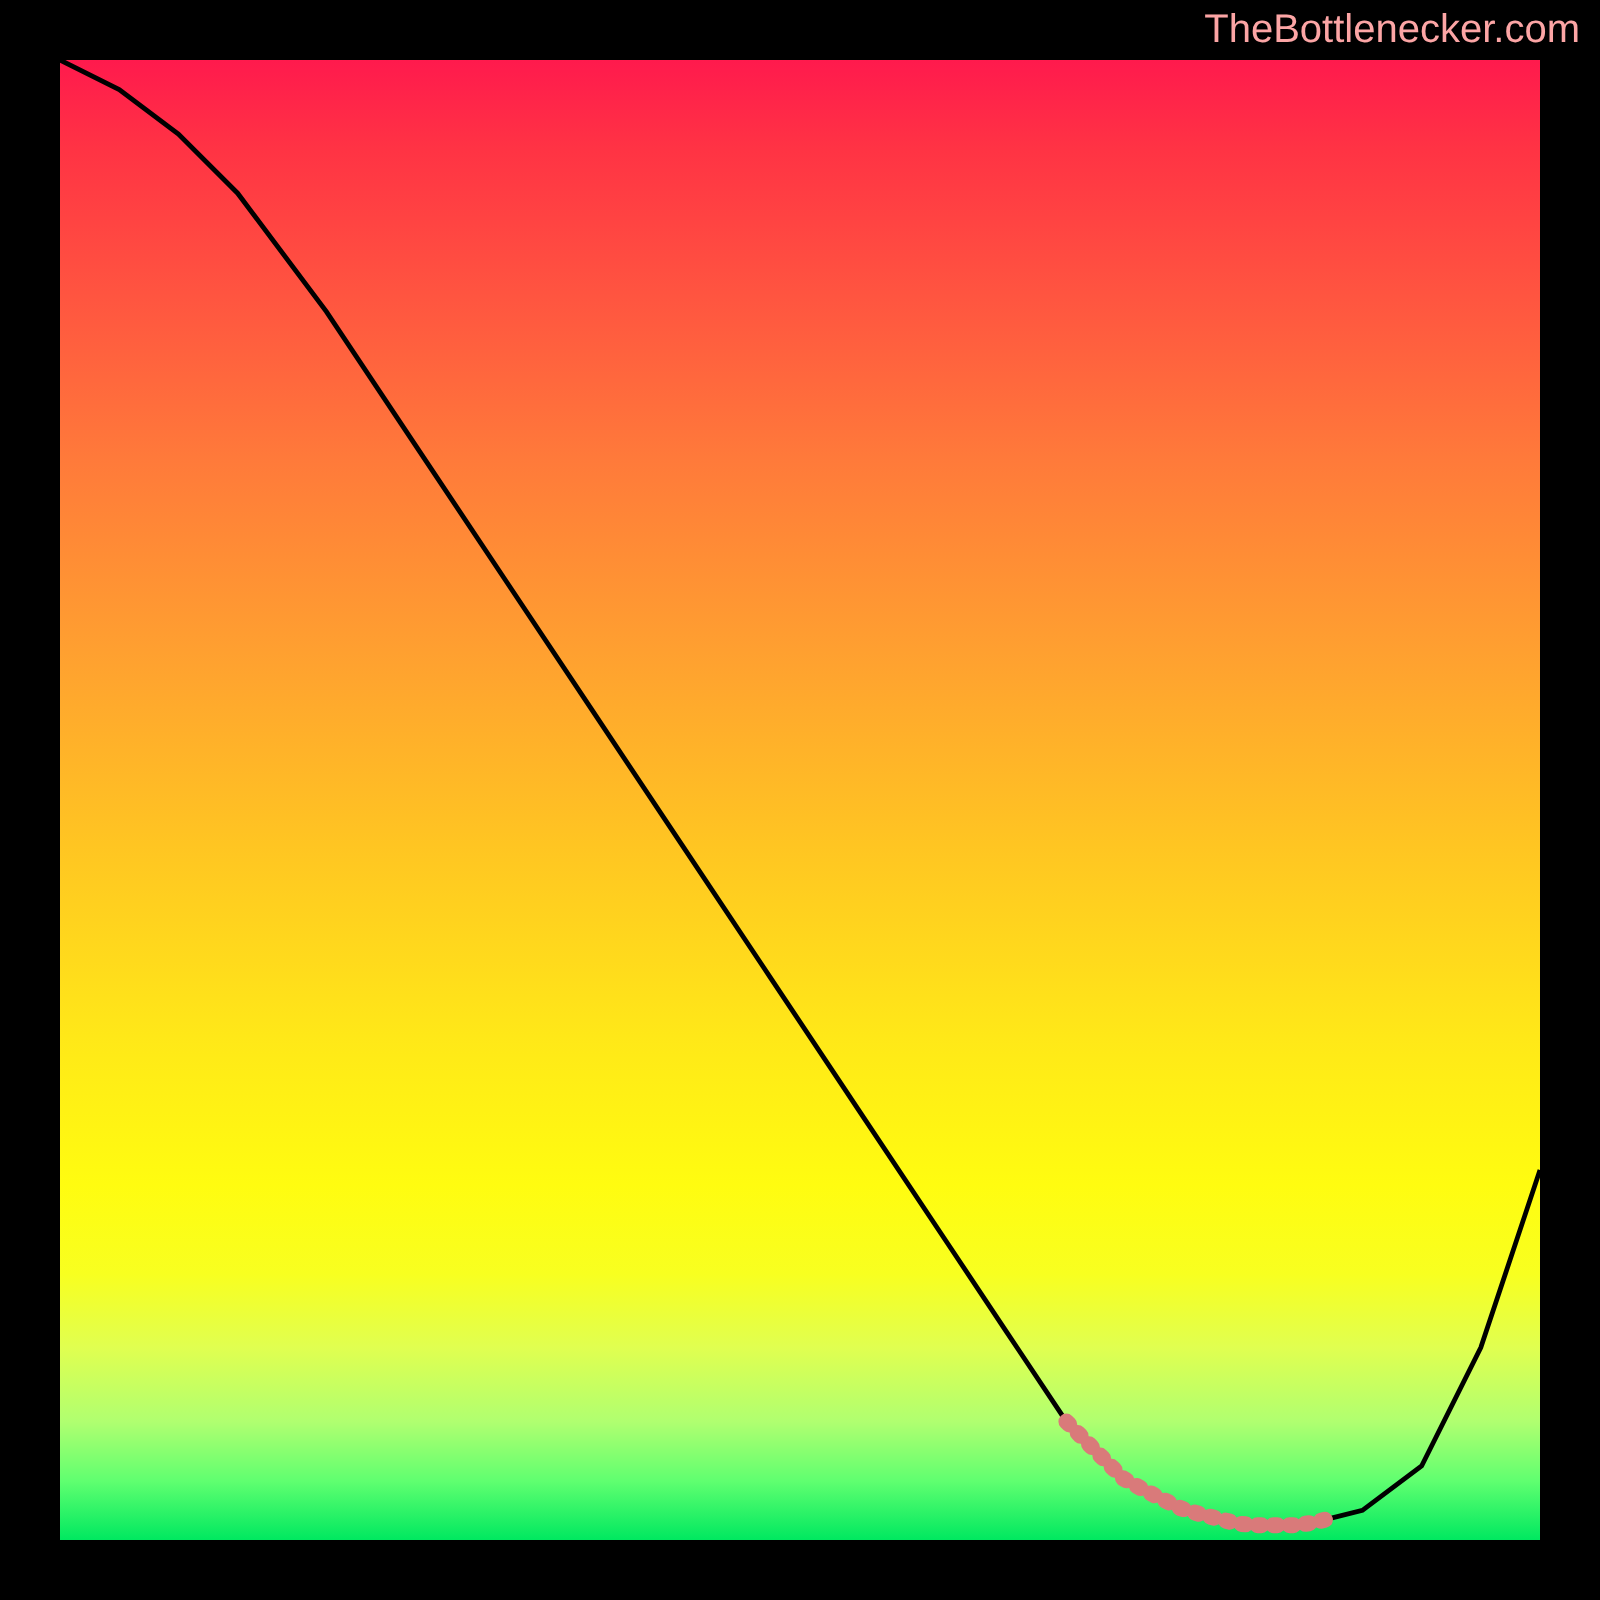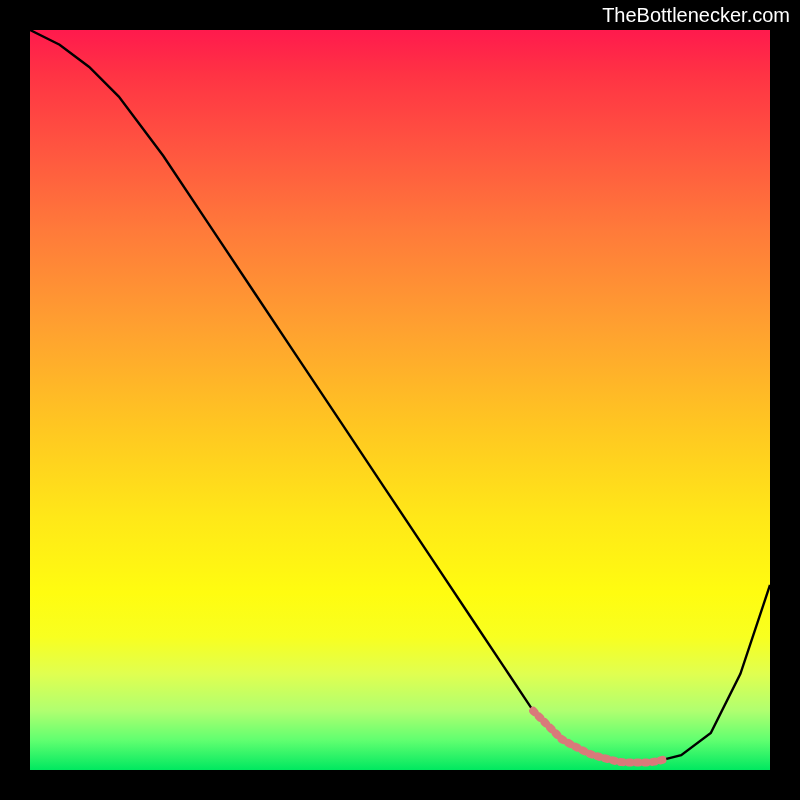--- a/index.html
+++ b/index.html
@@ -7,21 +7,21 @@
     width: 800px;
     height: 800px;
     background: #000;
     position: relative;
     font-family: Arial, sans-serif;
   }
   .watermark {
     position: absolute;
     top: 4px;
     right: 10px;
-    color: #ffffff;
+    color: #fca5a5;
     font-size: 20px;
     font-weight: 500;
     z-index: 10;
   }
   .plot-area {
     position: absolute;
     left: 30px;
     top: 30px;
     width: 740px;
     height: 740px;

